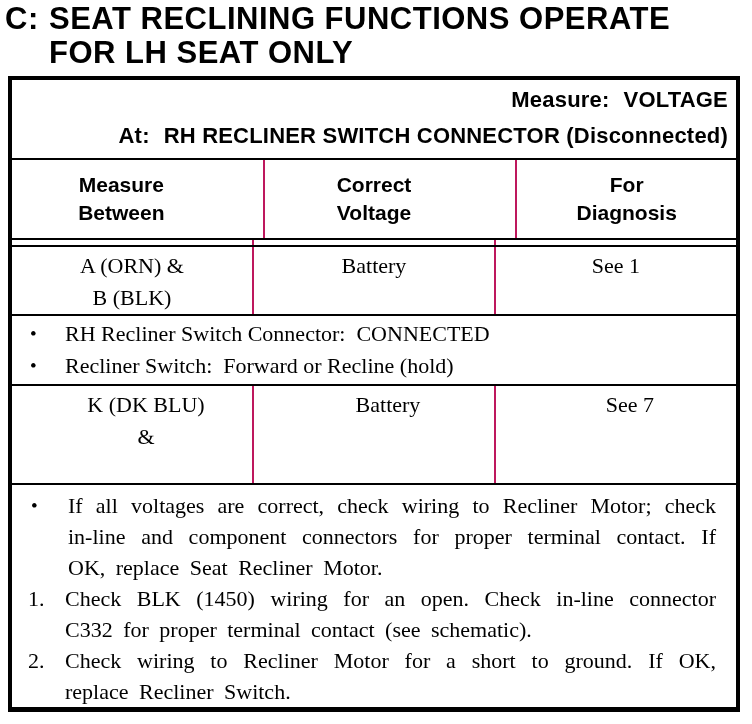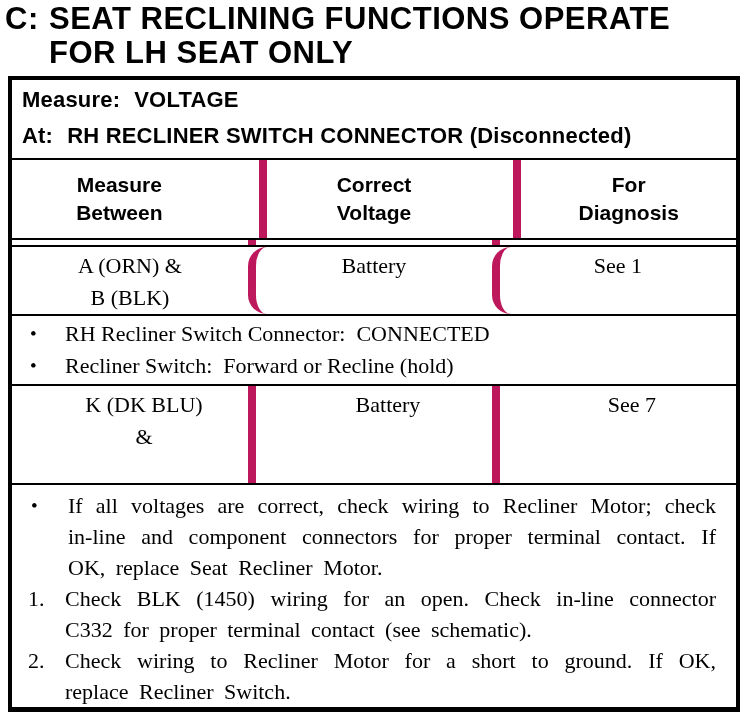--- a/index.html
+++ b/index.html
@@ -40,55 +40,56 @@
   }
 
   
   .info-row {
     border-bottom: 2px solid #000;
     padding: 2px 8px 4px 10px;
     font-family: "Liberation Sans", sans-serif;
     font-weight: bold;
     font-size: 22px;
     letter-spacing: 0.2px;
+    text-align: right;
   }
   .info-line { line-height: 36px; white-space: nowrap; }
   .info-value { margin-left: 14px; }
 
   
   .header-row {
     display: flex;
     text-align: center;
     font-family: "Liberation Sans", sans-serif;
     font-weight: bold;
     font-size: 21px;
     gap: 32px;
   }
   .header-row .cell { padding: 11px 0; line-height: 28px; }
   .cell { flex: 1 1 0; box-sizing: border-box; }
-  .cell + .cell { border-left: 8px solid #be185d; }
+  .cell + .cell { border-left: 2px solid #be185d; }
 
   
   .double-rule {
     display: flex;
     height: 5px;
     border-top: 2px solid #000;
     border-bottom: 2px solid #000;
   }
 
   
   .data-row {
     display: flex;
     text-align: center;
     font-family: "Liberation Serif", serif;
     font-size: 22px;
     border-bottom: 2px solid #000;
   }
   .data-row .cell { padding-top: 3px; line-height: 32px; }
-  .row1 .cell { min-height: 63px; border-radius: 19px; }
+  .row1 .cell { min-height: 63px; }
   .row2 .cell { min-height: 97px; padding-left: 28px; }
 
   
   .cond-row {
     border-bottom: 2px solid #000;
     padding: 2px 10px 2px 18px;
     font-family: "Liberation Serif", serif;
     font-size: 22px;
   }
   .cond-line { display: flex; line-height: 32px; white-space: pre-wrap; }

